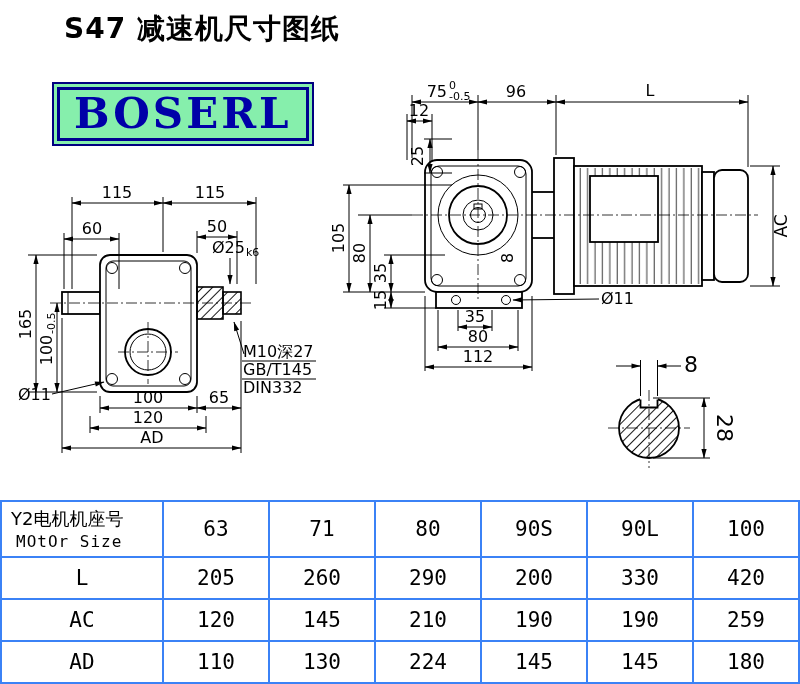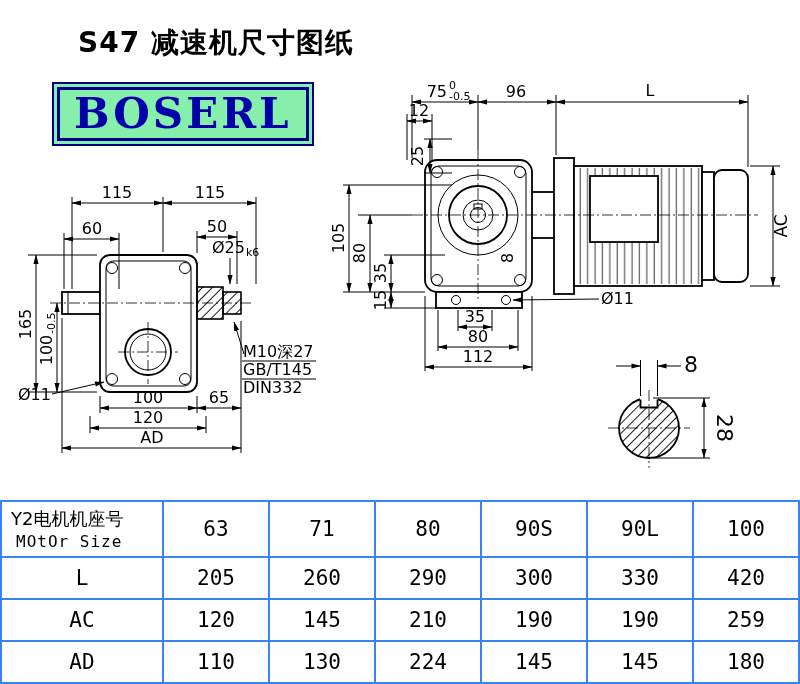--- a/index.html
+++ b/index.html
@@ -1,17 +1,17 @@
 <!DOCTYPE html>
 <html><head>
 <meta charset="utf-8">
 <style>
   html,body{margin:0;padding:0;background:#fff;}
   .page{position:relative;width:800px;height:684px;background:#fff;overflow:hidden;font-family:"DejaVu Sans",sans-serif;}
-  .title{position:absolute;left:64px;top:10px;margin:14px;font-family:"DejaVu Sans",sans-serif;font-weight:bold;font-size:28px;color:#000;letter-spacing:1px;}
+  .title{position:absolute;left:64px;top:10px;margin:0;font-family:"DejaVu Sans",sans-serif;font-weight:bold;font-size:28px;color:#000;letter-spacing:1px;}
   .logo{position:absolute;left:52px;top:82px;border:2px solid #000080;padding:3px;background:#86efac;}
   .logo-inner{border:3px solid #000090;padding:0 14px;font-family:"DejaVu Serif",serif;font-weight:bold;font-size:42px;line-height:1.15;color:#0000a8;letter-spacing:3px;}
   svg.draw{position:absolute;left:0;top:0;}
   .ln{stroke:#000;stroke-width:1.8;fill:none;}
   .lnw{stroke:#000;stroke-width:1.8;fill:#fff;}
   .lnh{stroke:#000;stroke-width:1.6;fill:url(#hatch);}
   .tn{stroke:#000;stroke-width:1;fill:none;}
   .cl{stroke:#000;stroke-width:0.8;fill:none;stroke-dasharray:11 3 2 3;}
   text{fill:#000;font-family:"DejaVu Sans",sans-serif;}
   .d{font-size:16px;}
@@ -262,21 +262,21 @@
       <td>80</td>
       <td>90S</td>
       <td>90L</td>
       <td>100</td>
     </tr>
     <tr>
       <th>L</th>
       <td>205</td>
       <td>260</td>
       <td>290</td>
-      <td>300</td>
+      <td>200</td>
       <td>330</td>
       <td>420</td>
     </tr>
     <tr>
       <th>AC</th>
       <td>120</td>
       <td>145</td>
       <td>210</td>
       <td>190</td>
       <td>190</td>

